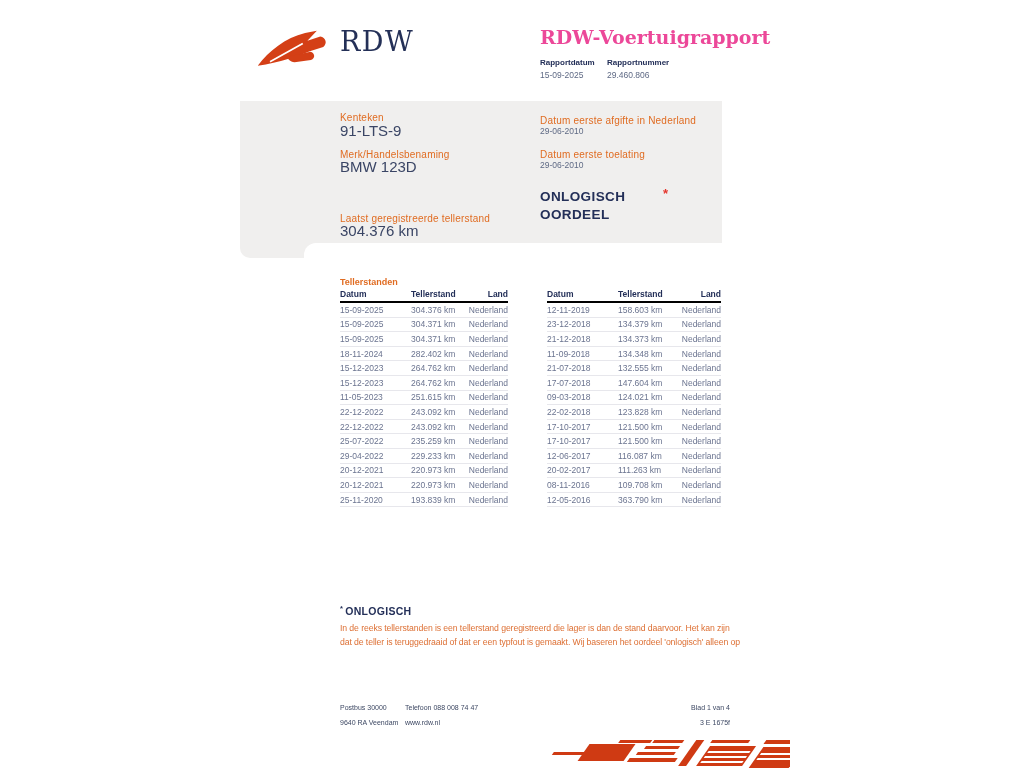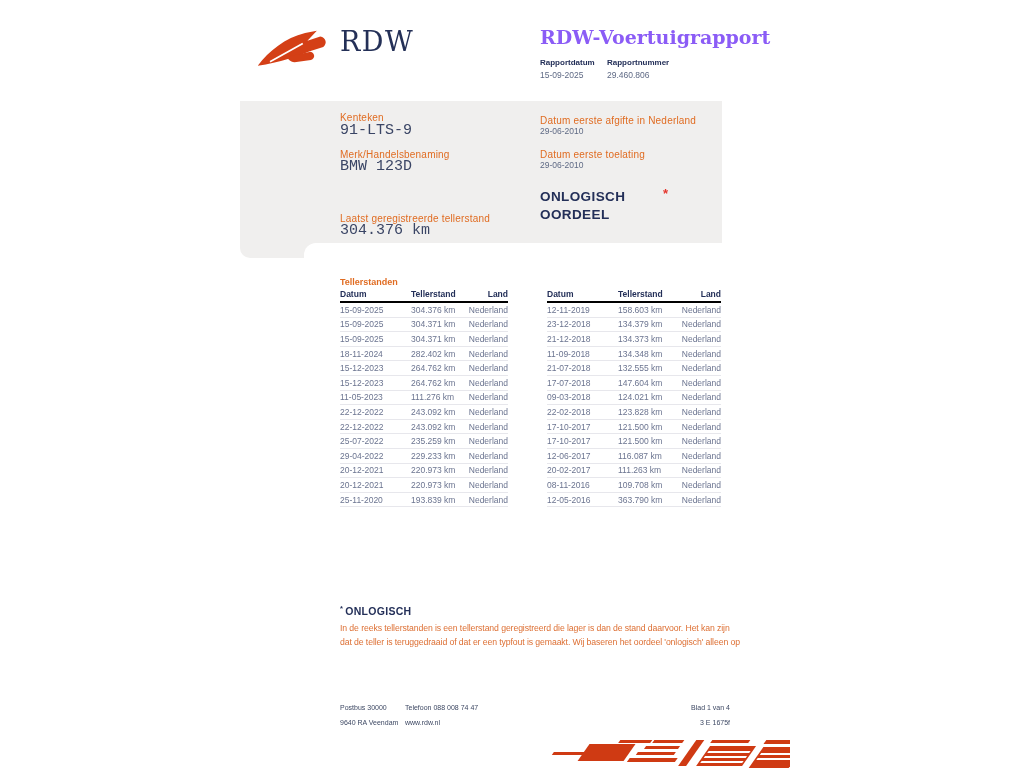--- a/index.html
+++ b/index.html
@@ -14,21 +14,21 @@
   .logo-wrap { position:absolute; left:256px; top:24px; width:180px; height:50px; }
   .logo-bird { position:absolute; left:0; top:4px; width:76px; height:44px; }
   .logo-text {
     position:absolute; left:84px; top:2px;
     font-family:"DejaVu Serif", serif; font-size:27px; letter-spacing:1.5px;
     color:#243057; font-weight:500;
   }
   .report-title {
     position:absolute; left:540px; top:26px;
     font-family:"DejaVu Serif", serif; font-size:19px; font-weight:600;
-    color:#8b5cf6;
+    color:#ec4899;
   }
   .meta-label {
     position:absolute; top:58px; font-size:8px; font-weight:bold; color:#232f58;
   }
   .meta-value {
     position:absolute; top:70px; font-size:8.5px; color:#5f6a85;
   }
   .meta-col1 { left:540px; }
   .meta-col2 { left:607px; }
 
@@ -39,21 +39,21 @@
   }
   .panel-notch {
     position:absolute; left:64px; right:0; bottom:0; height:15px;
     background:#ffffff; border-top-left-radius:12px;
   }
   .field-label {
     position:absolute; font-size:10px; font-weight:normal; color:#e06c22;
     letter-spacing:0.2px;
   }
   .field-value-lg {
-    position:absolute; font-family:Liberation Mono, monospace; font-size:15px;
+    position:absolute; font-family:Liberation Sans, sans-serif; font-size:15px;
     color:#3a4565;
   }
   .field-value-sm {
     position:absolute; font-size:8.5px; color:#5f6a85;
   }
   .oordeel {
     position:absolute; left:540px; top:188px;
     font-size:13.5px; font-weight:bold; color:#232f58;
     letter-spacing:0.4px; line-height:17.5px;
   }
@@ -188,21 +188,21 @@
             <span class="c-tellerstand">264.762 km</span>
             <span class="c-land">Nederland</span>
           </div>
           <div class="trow">
             <span class="c-datum">15-12-2023</span>
             <span class="c-tellerstand">264.762 km</span>
             <span class="c-land">Nederland</span>
           </div>
           <div class="trow">
             <span class="c-datum">11-05-2023</span>
-            <span class="c-tellerstand">111.276 km</span>
+            <span class="c-tellerstand">251.615 km</span>
             <span class="c-land">Nederland</span>
           </div>
           <div class="trow">
             <span class="c-datum">22-12-2022</span>
             <span class="c-tellerstand">243.092 km</span>
             <span class="c-land">Nederland</span>
           </div>
           <div class="trow">
             <span class="c-datum">22-12-2022</span>
             <span class="c-tellerstand">243.092 km</span>

